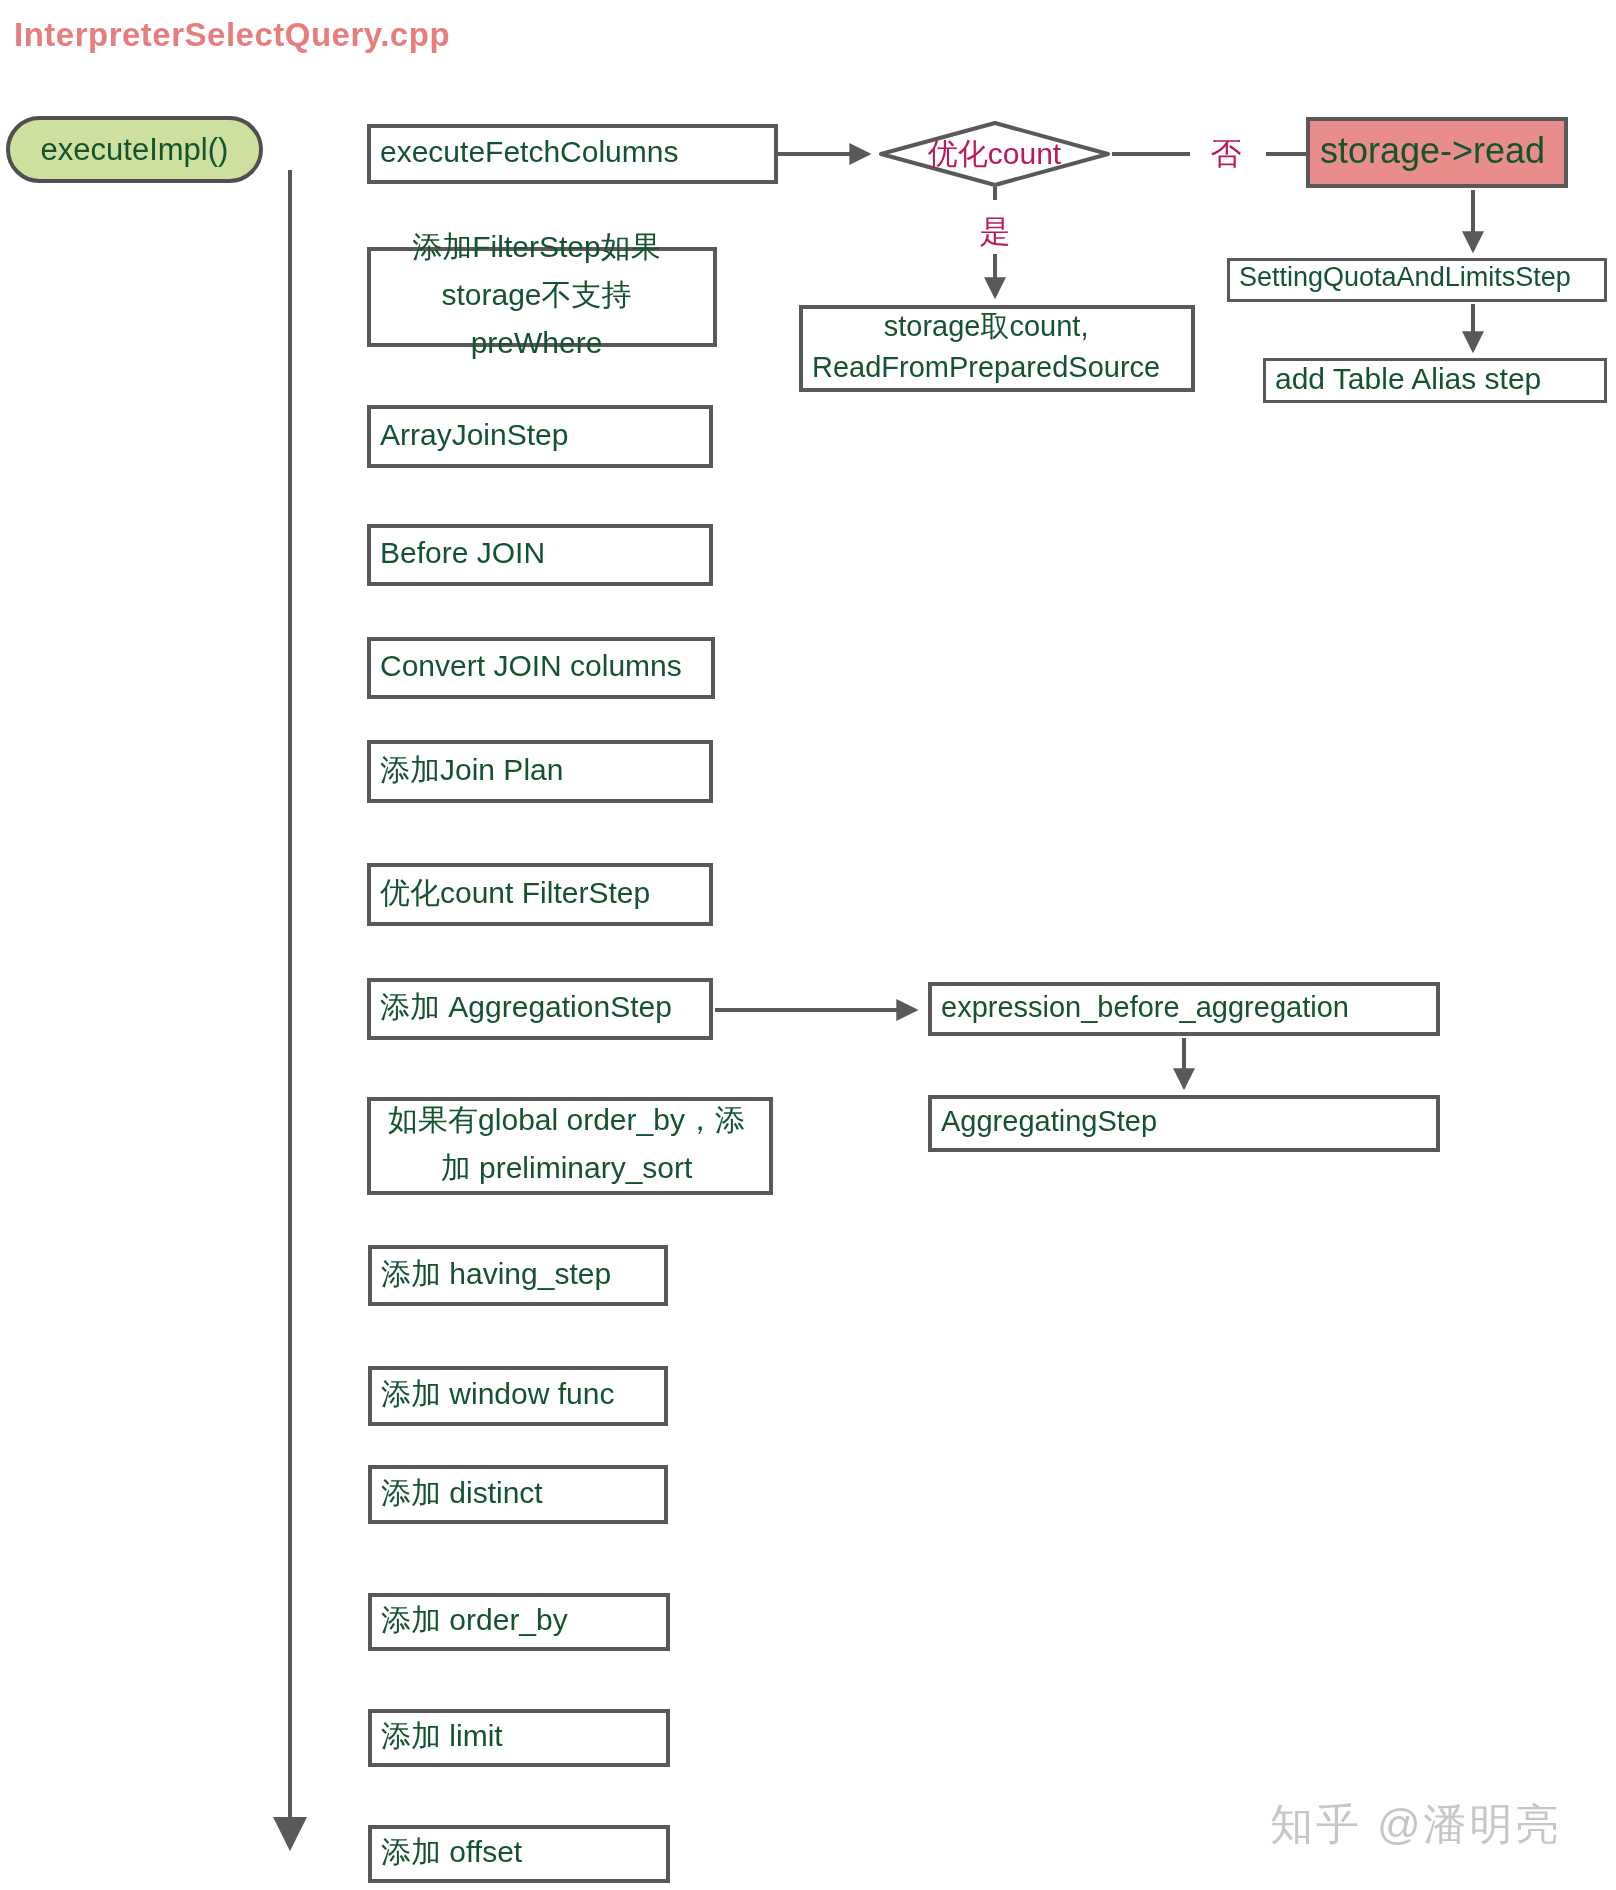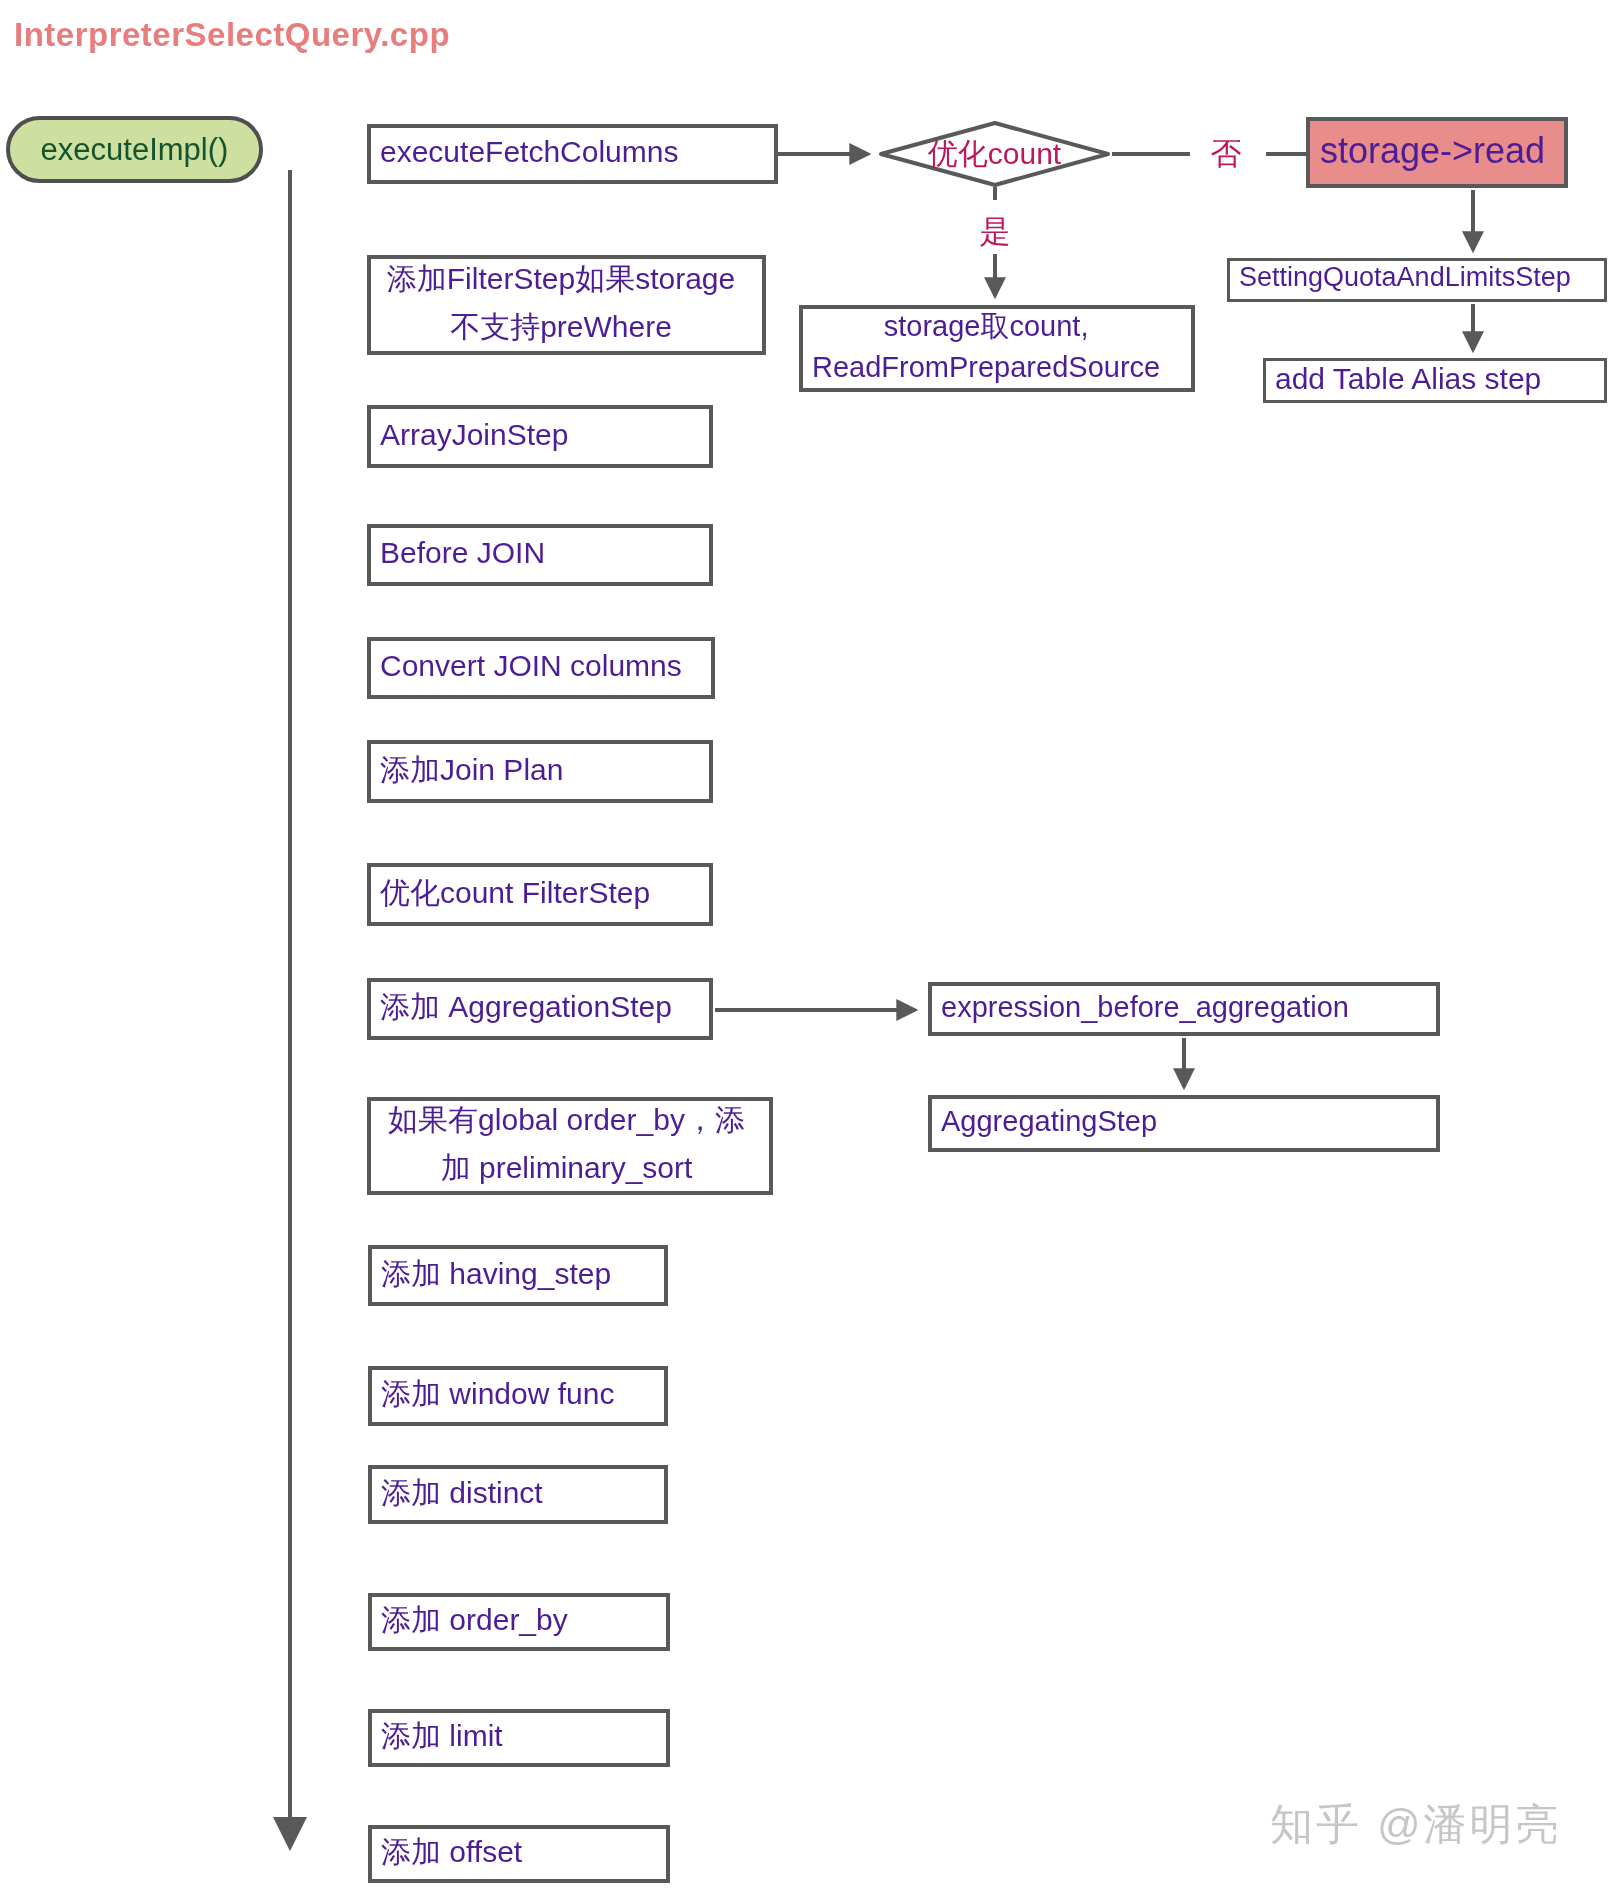--- a/index.html
+++ b/index.html
@@ -4,21 +4,21 @@
 <style>
   html,body{margin:0;padding:0;background:#ffffff;}
   #canvas{
     position:relative;width:1616px;height:1890px;background:#ffffff;overflow:hidden;
     font-family:"Liberation Sans","DejaVu Sans",sans-serif;color:#232323;text-align:center;
   }
   #connectors{position:absolute;left:0;top:0;z-index:1;}
   .node{
     position:absolute;z-index:2;box-sizing:border-box;background:#ffffff;
     border:4px solid #595959;display:flex;align-items:center;
-    font-size:30px;line-height:1.25;color:#4c1d95;padding:0 6px 4px 9px;
+    font-size:30px;line-height:1.25;color:#14532d;padding:0 6px 4px 9px;
     white-space:nowrap;overflow:visible;
   }
   .node.wrap{white-space:normal;line-height:48px;}
   .node.prelines{white-space:pre-line;line-height:41px;}
   .node.hl{background:#e88d8c;}
   .pill{
     position:absolute;z-index:2;box-sizing:border-box;background:#cde09f;
     border:4px solid #4f4f4f;border-radius:36px;display:flex;align-items:center;
     justify-content:center;font-size:31px;color:#14532d;
   }
@@ -68,21 +68,21 @@
 
     <line x1="715" y1="1010" x2="915" y2="1010" stroke="#595959" stroke-width="4" marker-end="url(#arr)"></line>
     <line x1="1184" y1="1038" x2="1184" y2="1087" stroke="#595959" stroke-width="4" marker-end="url(#arr)"></line>
   </svg>
 
   <div id="page-title">InterpreterSelectQuery.cpp</div>
 
   <div class="pill" style="left:6px;top:116px;width:257px;height:67px;">executeImpl()</div>
 
   <div class="node" style="left:367px;top:124px;width:411px;height:60px;">executeFetchColumns</div>
-  <div class="node wrap" style="left:367px;top:247px;width:399px;height:100px;padding-right:20px;margin-top:8px;">添加FilterStep如果storage不支持preWhere</div>
+  <div class="node wrap" style="left:367px;top:247px;width:350px;height:100px;padding-right:20px;">添加FilterStep如果storage不支持preWhere</div>
   <div class="node" style="left:367px;top:405px;width:346px;height:63px;">ArrayJoinStep</div>
   <div class="node" style="left:367px;top:524px;width:346px;height:62px;">Before JOIN</div>
   <div class="node" style="left:367px;top:637px;width:348px;height:62px;">Convert JOIN columns</div>
   <div class="node" style="left:367px;top:740px;width:346px;height:63px;">添加Join Plan</div>
   <div class="node" style="left:367px;top:863px;width:346px;height:63px;">优化count FilterStep</div>
   <div class="node" style="left:367px;top:978px;width:346px;height:62px;">添加 AggregationStep</div>
   <div class="node wrap" style="left:367px;top:1097px;width:406px;height:98px;padding-right:16px;">如果有global order_by，添加 preliminary_sort</div>
   <div class="node" style="left:368px;top:1245px;width:300px;height:61px;">添加 having_step</div>
   <div class="node" style="left:368px;top:1366px;width:300px;height:60px;">添加 window func</div>
   <div class="node" style="left:368px;top:1465px;width:300px;height:59px;">添加 distinct</div>

